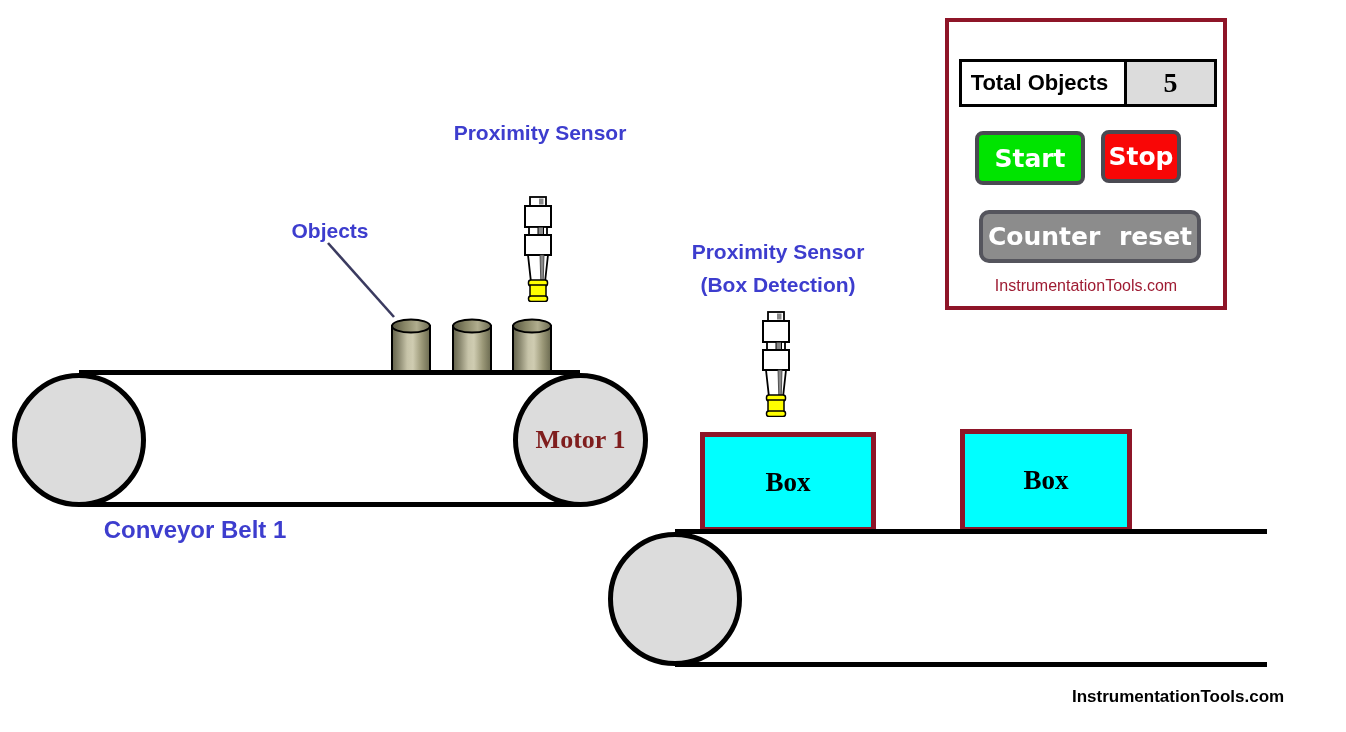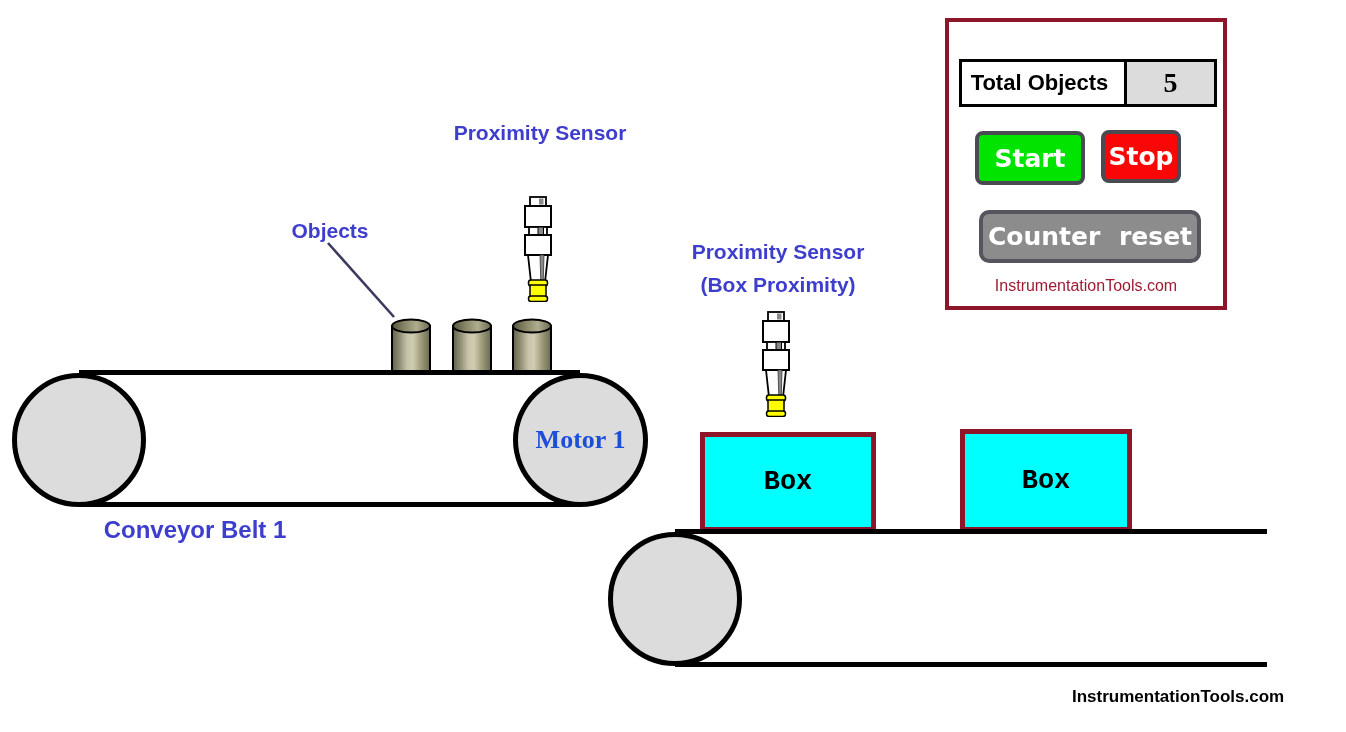--- a/index.html
+++ b/index.html
@@ -19,26 +19,26 @@
   #stage{position:relative;width:1346px;height:732px;background:#ffffff;overflow:hidden;}
   .abs{position:absolute;}
 
   
   .blue-label{color:var(--label-blue);font-weight:bold;font-size:21px;text-align:center;white-space:nowrap;}
 
   
   .belt-body{border-top:5px solid #000;border-bottom:5px solid #000;background:#fff;}
   .roller{background:var(--roller-gray);border:5px solid #000;border-radius:50%;
           display:flex;align-items:center;justify-content:center;}
-  .motor-text{font-family:"Liberation Serif","DejaVu Serif",serif;font-weight:bold;font-size:26px;color:#1d4ed8;}
+  .motor-text{font-family:"Liberation Serif","DejaVu Serif",serif;font-weight:bold;font-size:26px;color:#7f1d1d;}
 
   
   .carton{background:var(--cyan);border:5px solid var(--maroon);
           display:flex;align-items:center;justify-content:center;}
-  .carton span{font-family:Liberation Mono, monospace;font-weight:bold;font-size:27px;color:#000;}
+  .carton span{font-family:Liberation Serif, serif;font-weight:bold;font-size:27px;color:#000;}
 
   
   .panel{background:#fff;border:4px solid var(--maroon);}
   .counter-row{display:flex;border:3px solid #000;background:#fff;gap:7px;}
   .counter-label{flex:1;display:flex;align-items:center;justify-content:center;
                  font-weight:bold;font-size:22px;color:#000;}
   .counter-value{width:90px;background:var(--roller-gray);border-left:3px solid #000;
                  display:flex;align-items:center;justify-content:center;
                  font-family:"Liberation Serif","DejaVu Serif",serif;font-weight:bold;font-size:28px;color:#000;}
   .hmi-btn{display:flex;align-items:center;justify-content:center;
@@ -108,21 +108,21 @@
   </svg>
 
   <div class="abs belt-body" style="left:79px;top:370px;width:501px;height:137px;"></div>
   <div class="abs roller" style="left:12px;top:373px;width:134px;height:134px;"></div>
   <div class="abs roller" style="left:513px;top:373px;width:135px;height:134px;">
     <span class="motor-text">Motor 1</span>
   </div>
   <div class="abs blue-label" style="left:100px;top:516px;width:190px;font-size:24px;">Conveyor Belt 1</div>
 
   <div class="abs blue-label" style="left:648px;top:240px;width:260px;">Proximity Sensor</div>
-  <div class="abs blue-label" style="left:648px;top:273px;width:260px;">(Box Proximity)</div>
+  <div class="abs blue-label" style="left:648px;top:273px;width:260px;">(Box Detection)</div>
 
   <svg class="abs" style="left:757px;top:311px;" width="38" height="106" viewBox="0 0 38 106">
     <rect x="11" y="1" width="16" height="9" fill="#fff" stroke="#000" stroke-width="1.8"></rect>
     <rect x="20" y="2.5" width="4.5" height="6" fill="#8A8A8A"></rect>
     <rect x="6" y="10" width="26" height="21" fill="#fff" stroke="#000" stroke-width="2"></rect>
     <rect x="10" y="31" width="18" height="8" fill="#fff" stroke="#000" stroke-width="1.8"></rect>
     <rect x="19" y="31" width="5.5" height="8" fill="#8A8A8A" stroke="#000" stroke-width="1"></rect>
     <rect x="6" y="39" width="26" height="20" fill="#fff" stroke="#000" stroke-width="2"></rect>
     <polygon points="9,59 29,59 26,86 12,86" fill="#fff" stroke="#000" stroke-width="1.8"></polygon>
     <polygon points="21,59 25,59 24,92 22,92" fill="#8A8A8A" stroke="#333" stroke-width="0.8"></polygon>

